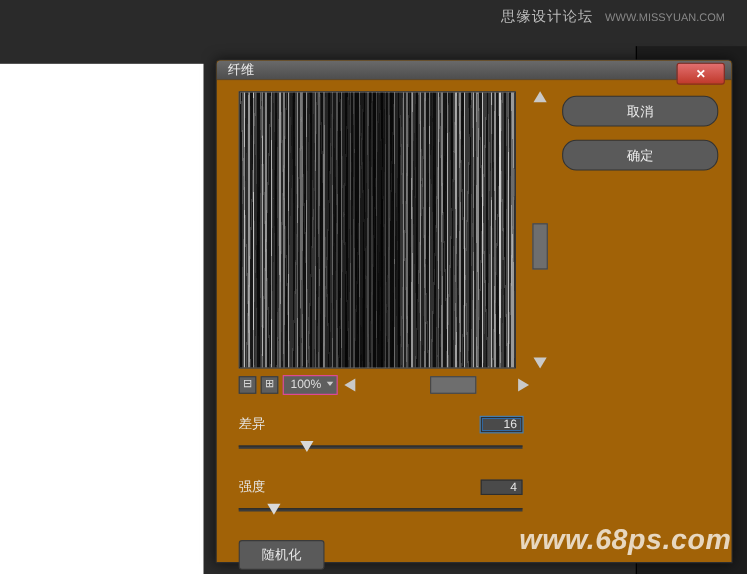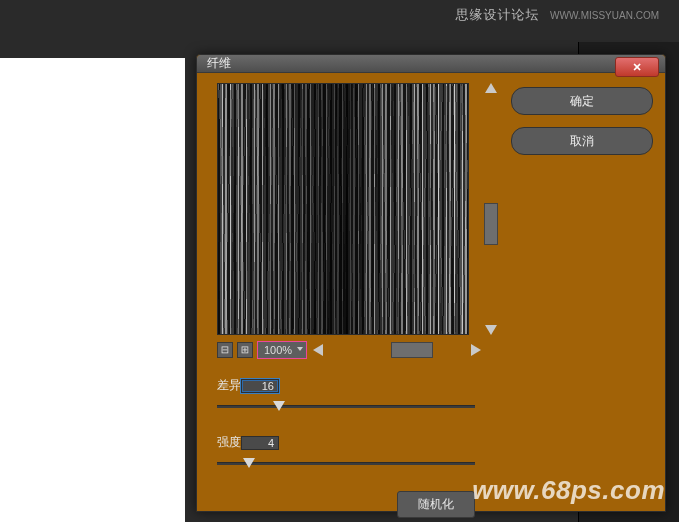--- a/index.html
+++ b/index.html
@@ -220,20 +220,21 @@
   }
   .controls {
     margin-top: 18px;
     width: 258px;
   }
   .ctrl-row {
     margin-bottom: 22px;
   }
   .ctrl-head {
     display: flex;
+    justify-content: space-between;
     align-items: center;
     margin-bottom: 6px;
   }
   .ctrl-label {
     color: #e6e6e6;
     font-size: 12px;
   }
   .ctrl-input {
     width: 38px;
     height: 14px;
@@ -264,21 +265,21 @@
     position: absolute;
     top: 1px;
     width: 0; height: 0;
     border-left: 6px solid transparent;
     border-right: 6px solid transparent;
     border-top: 10px solid #d9d9d9;
     cursor: pointer;
     transform: translateX(-6px);
   }
   .rand-row {
-    text-align: right;
+    text-align: left;
     margin-top: 4px;
   }
   .rand-btn {
     display: inline-block;
     padding: 4px 20px;
     background: #5a5a5a;
     border: 1px solid #3a3a3a;
     border-radius: 3px;
     color: #e6e6e6;
     cursor: pointer;
@@ -397,22 +398,22 @@
           <div class="rand-btn">
             <span>随机化</span>
           </div>
         </div>
 
       </div>
     </div>
 
     <div class="right-col">
       <div class="pill-btn">
-        <span>确定</span>
+        <span>取消</span>
       </div>
       <div class="pill-btn">
-        <span>取消</span>
+        <span>确定</span>
       </div>
     </div>
   </div>
 </div>
 
 <div class="watermark">www.68ps.com</div>
 
 </body></html>

